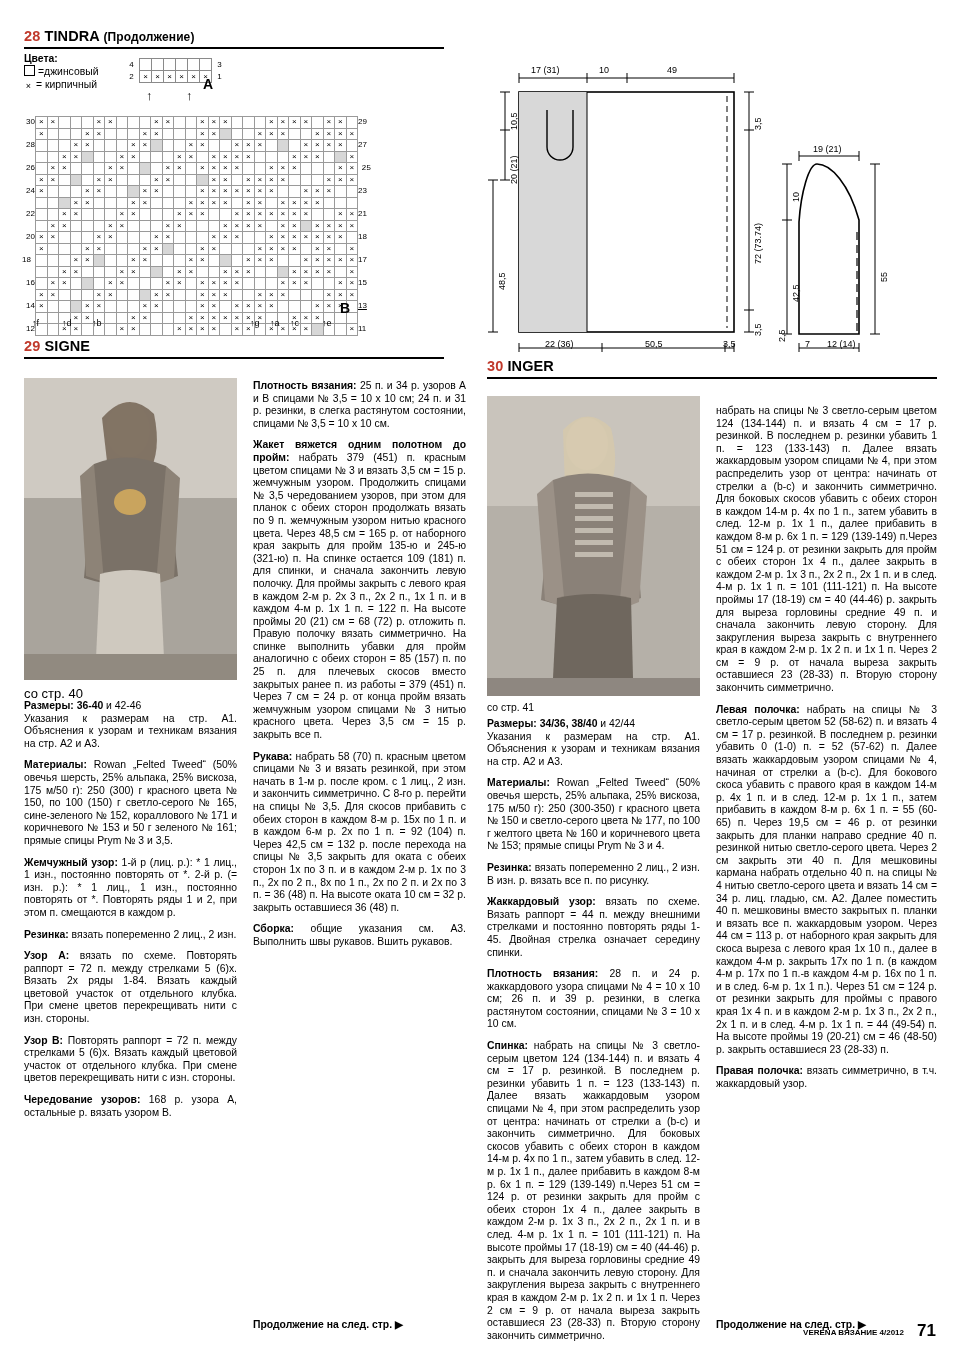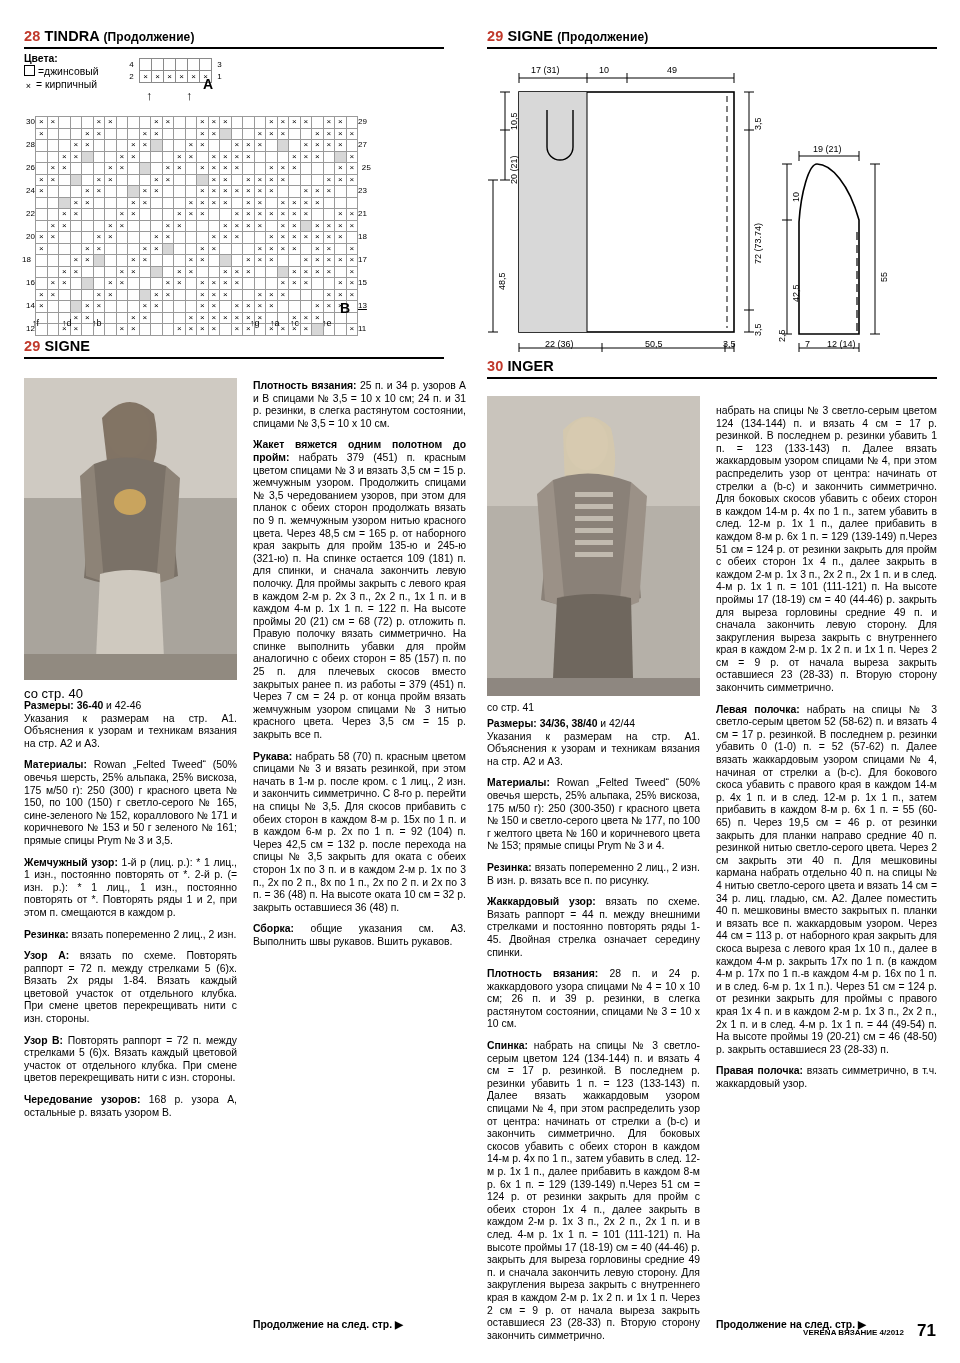--- a/index.html
+++ b/index.html
@@ -74,28 +74,20 @@
 
   <div id="hdr-left">
     <div class="sec-title">
       <span class="num">28</span>
       <span>TINDRA</span>
       <span class="cont">(Продолжение)</span>
     </div>
     <div class="rule hdr-rule"></div>
   </div>
 
-  <div id="hdr-right">
-    <div class="sec-title">
-      <span class="num">29</span>
-      <span>SIGNE</span>
-      <span class="cont">(Продолжение)</span>
-    </div>
-    <div class="rule hdr-rule"></div>
-  </div>
 
   <div id="colors-key">
     <div class="ttl">Цвета:</div>
     <div>
       <span class="sw"></span><span>=джинсовый</span>
     </div>
     <div>
       <span class="swx">×</span><span>= кирпичный</span>
     </div>
   </div>

